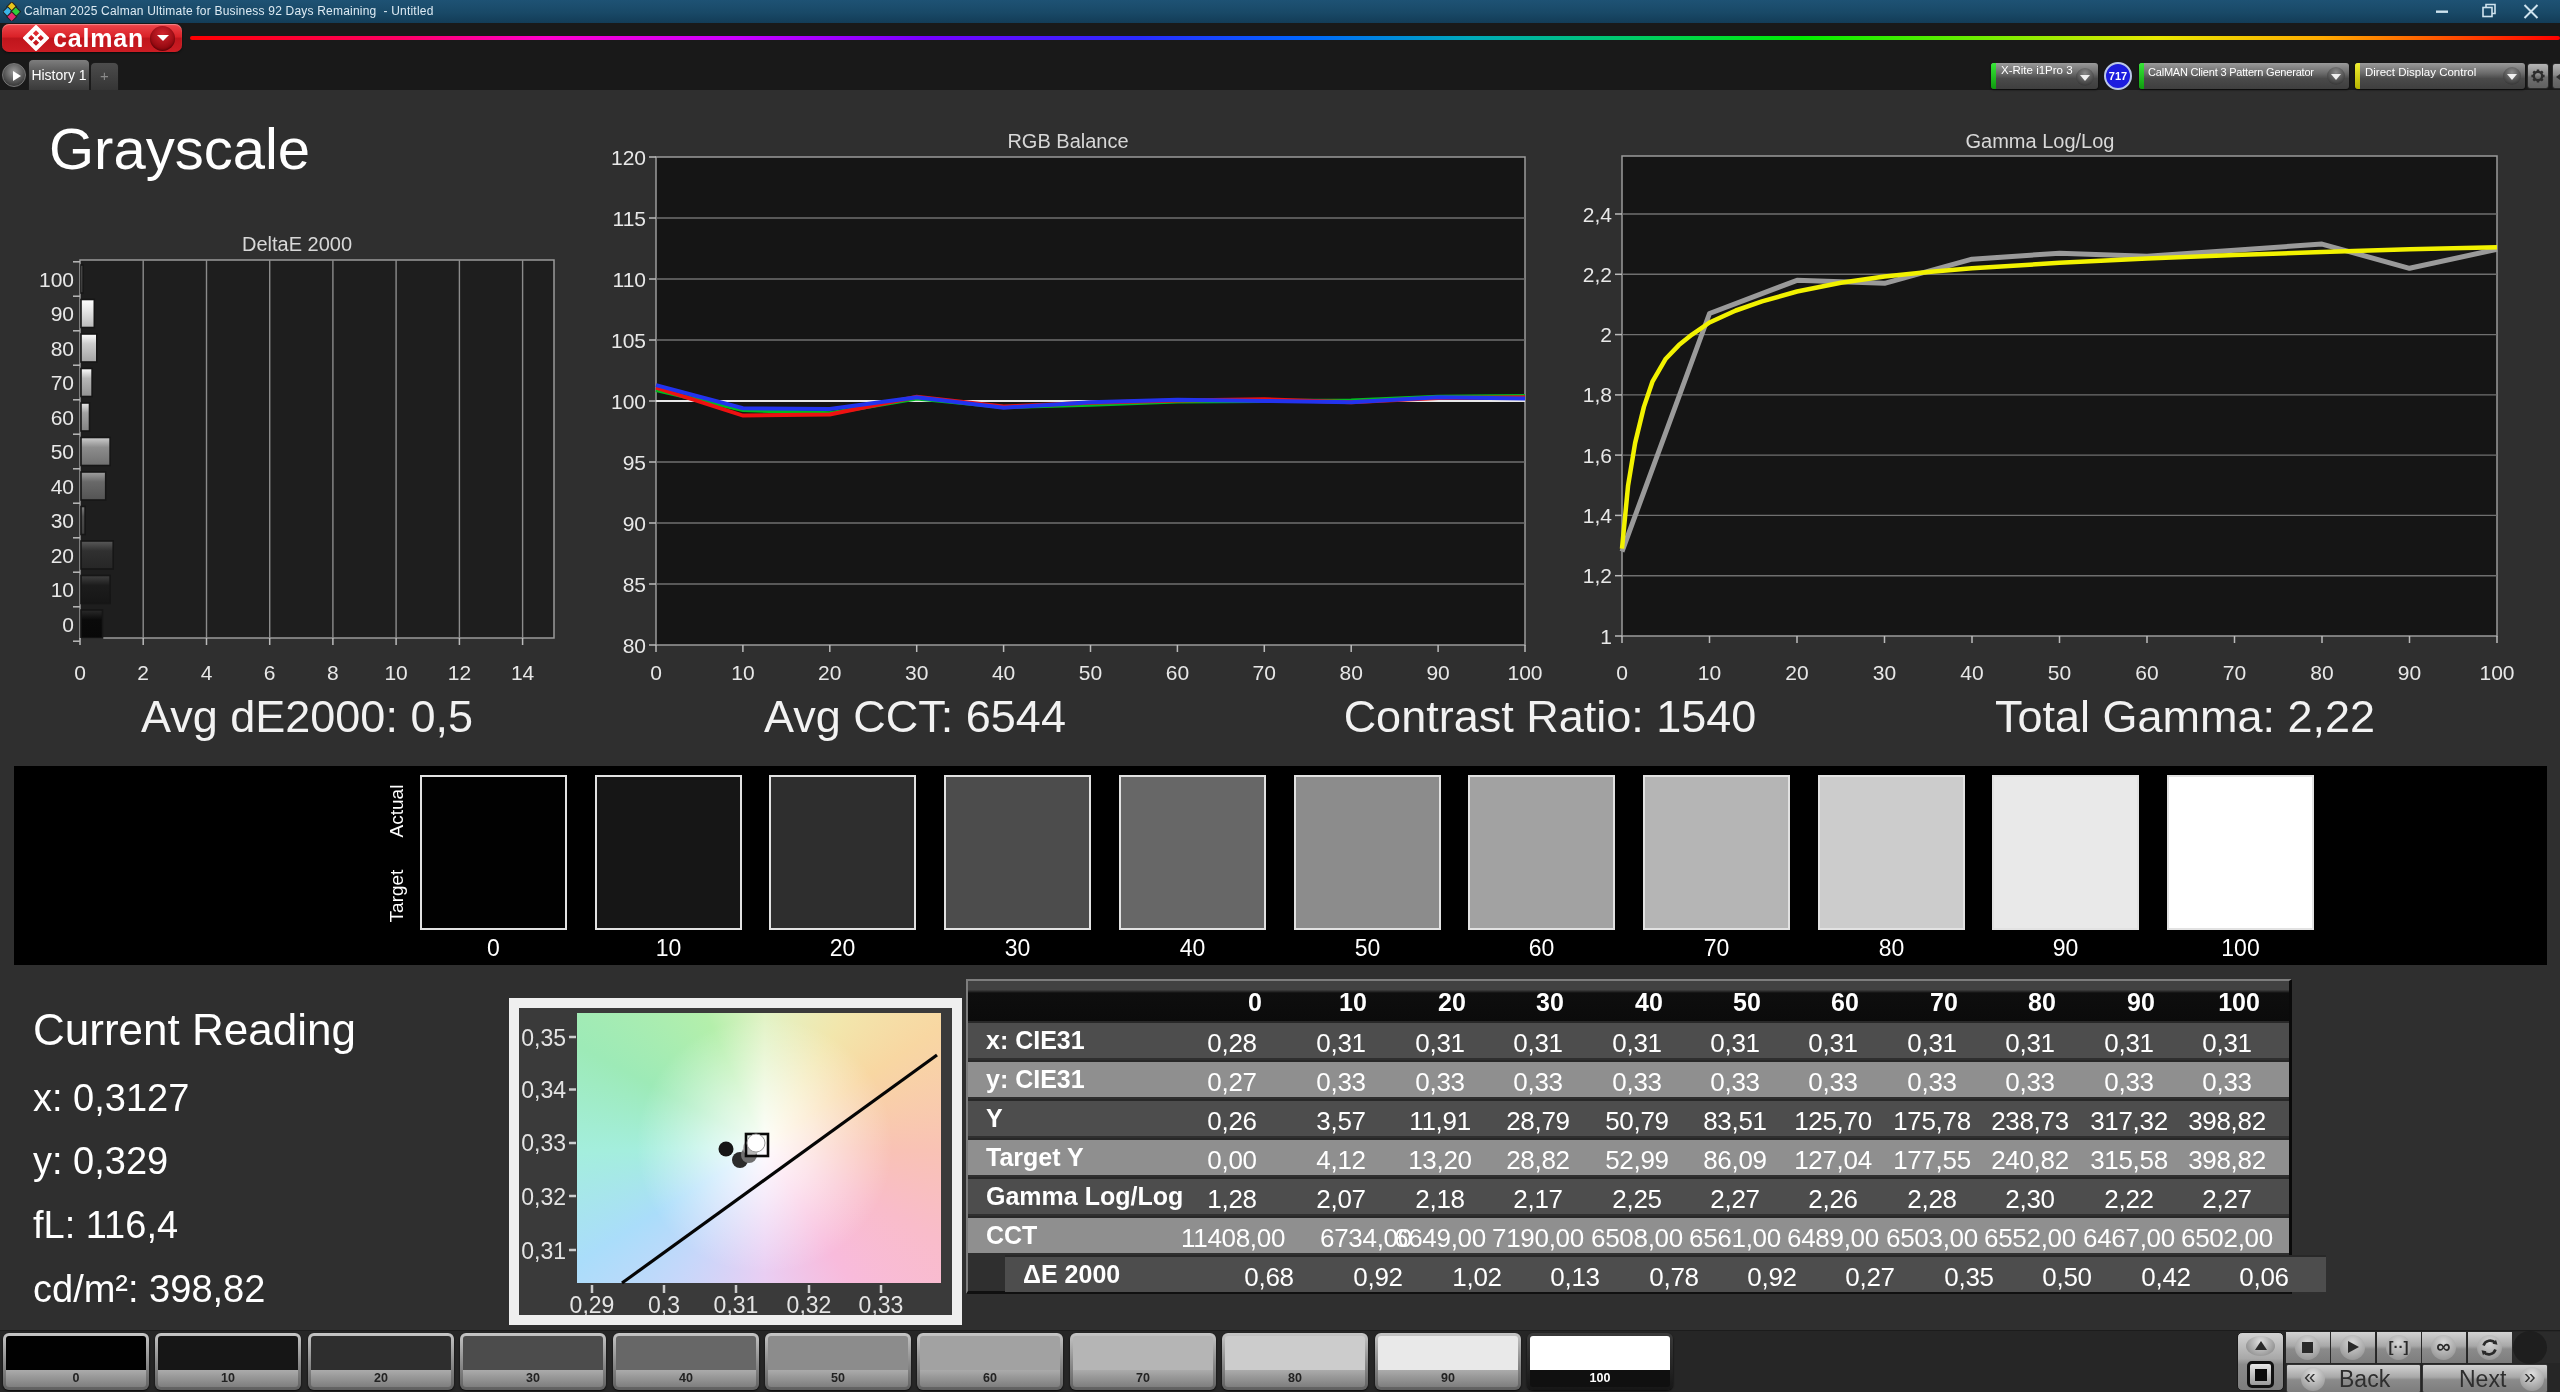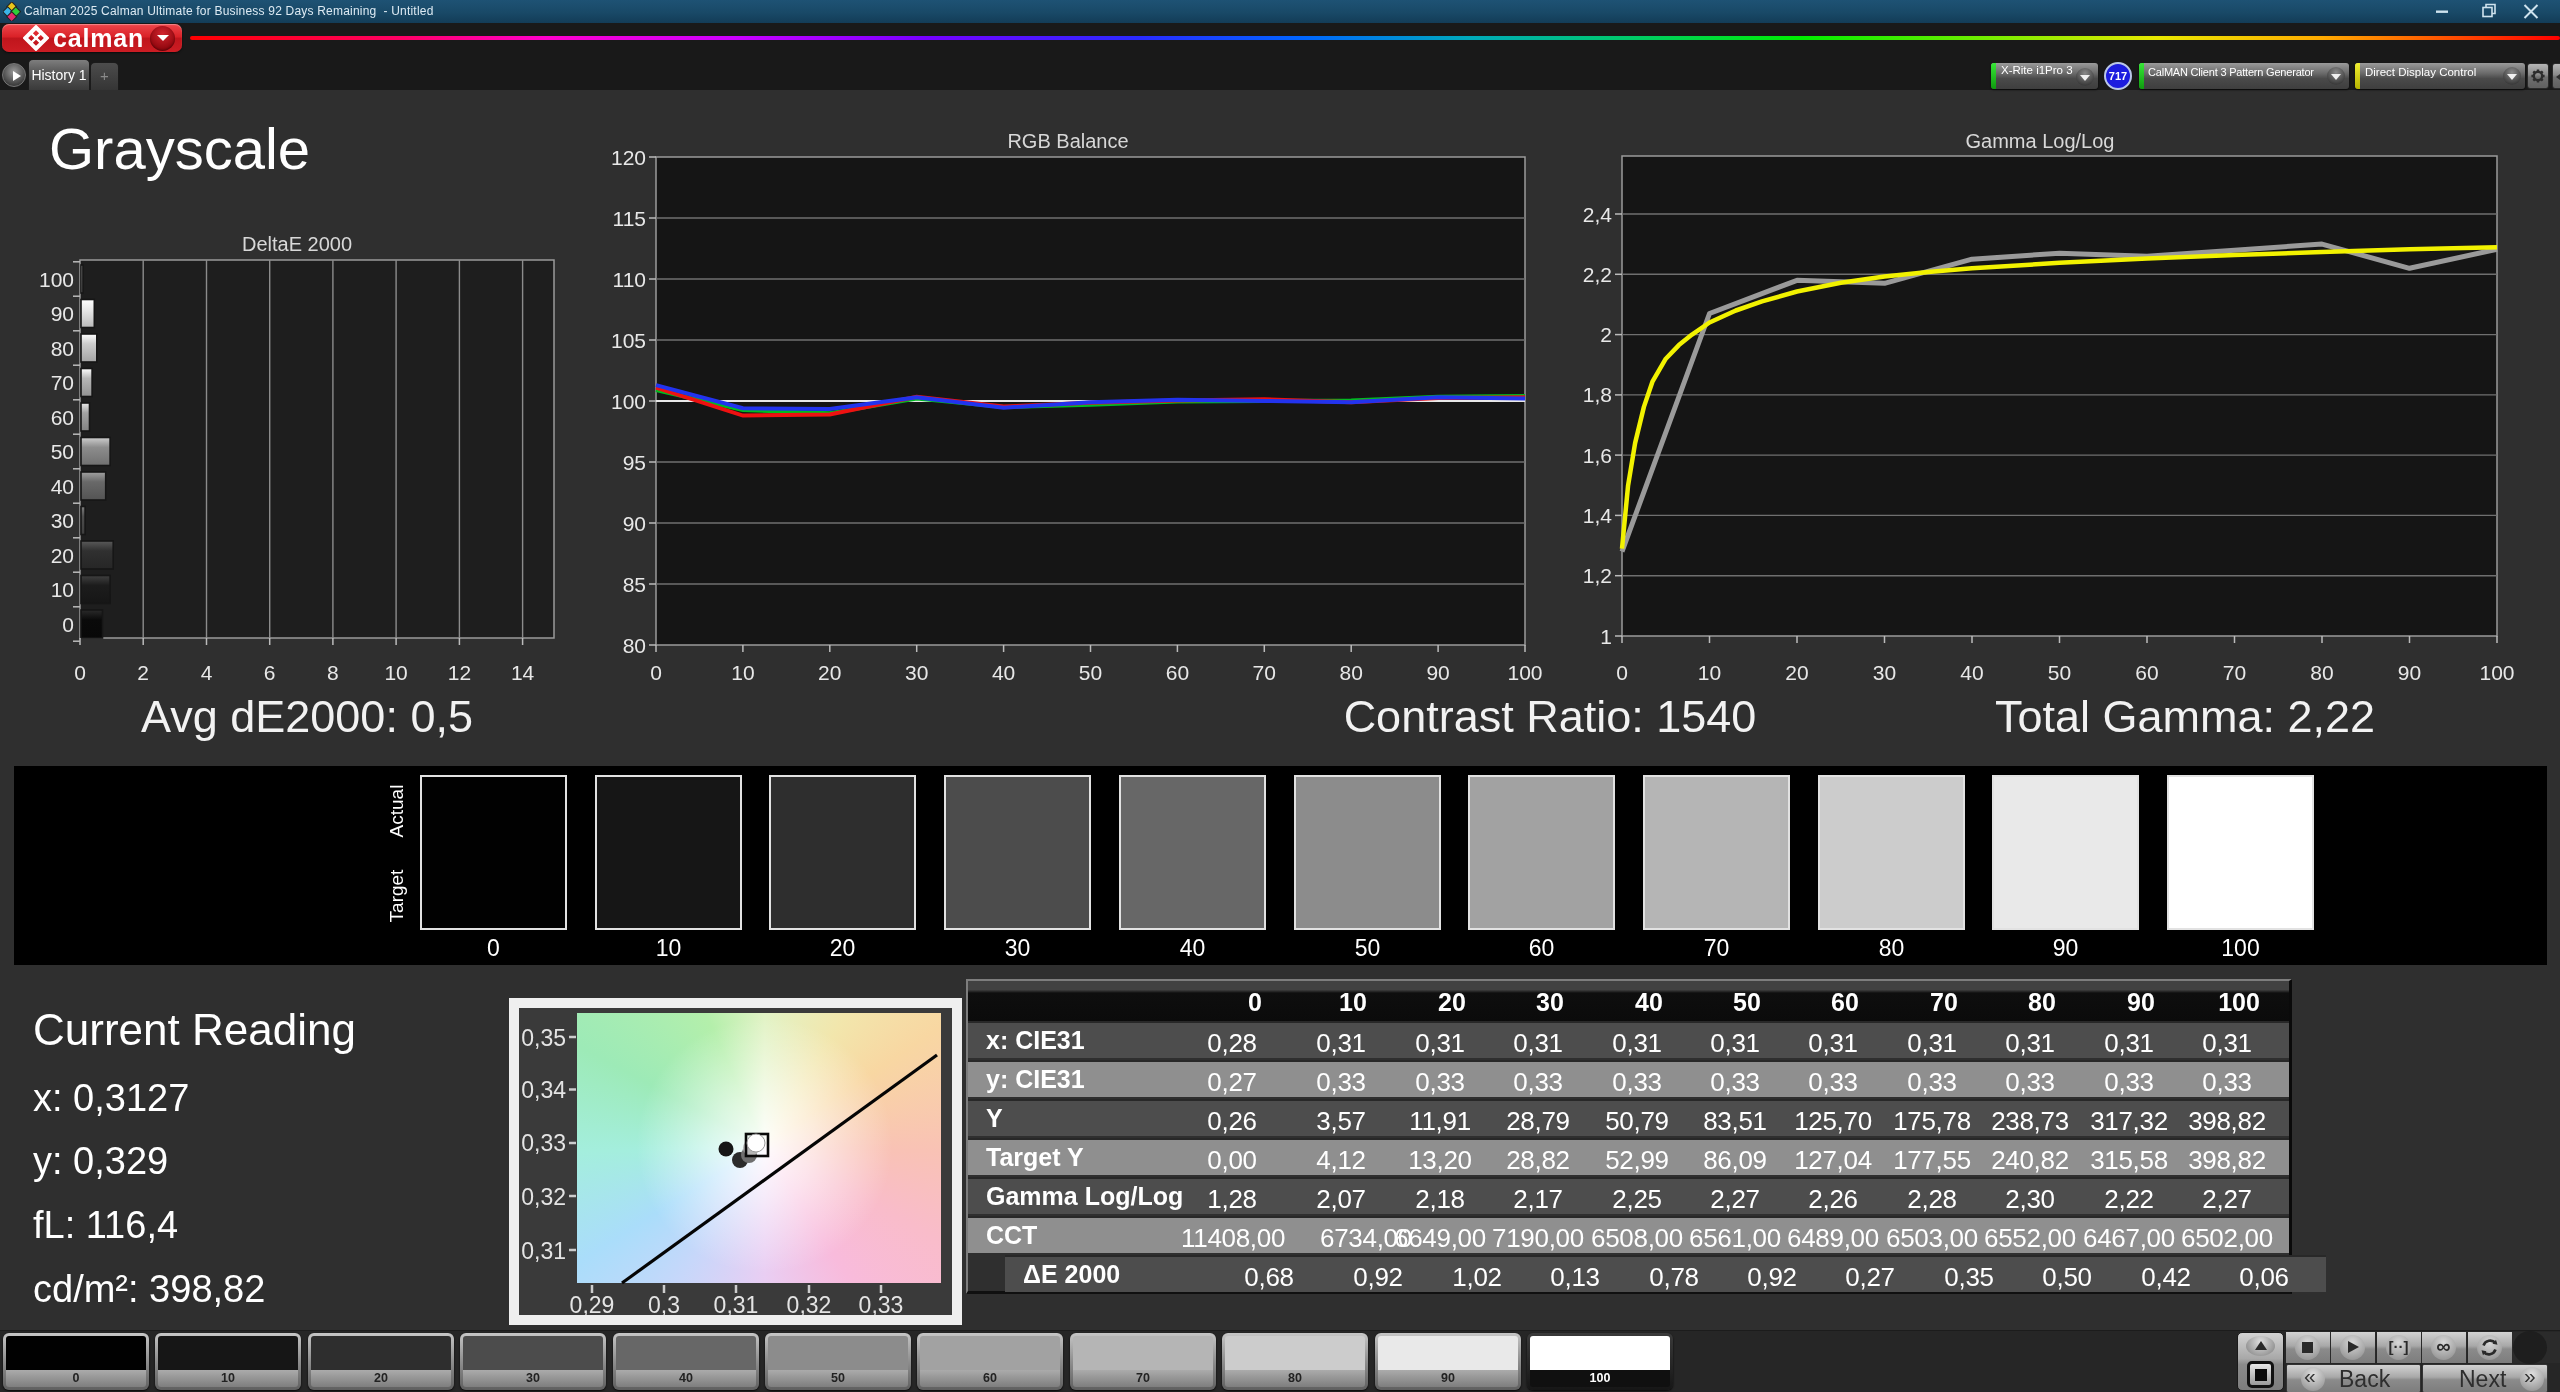--- a/index.html
+++ b/index.html
@@ -394,20 +394,21 @@
 <text x="2409.5" y="680" font-size="21" fill="#e8e8e8" text-anchor="middle">90</text>
 <line x1="2409.5" y1="636.0" x2="2409.5" y2="643.0" stroke="#bbb" stroke-width="1.5"></line>
 <text x="2497.0" y="680" font-size="21" fill="#e8e8e8" text-anchor="middle">100</text>
 <line x1="2497.0" y1="636.0" x2="2497.0" y2="643.0" stroke="#bbb" stroke-width="1.5"></line>
 <polyline points="1622.0,551.6 1709.5,313.5 1797.0,280.3 1884.5,283.3 1972.0,259.2 2059.5,253.2 2147.0,256.2 2234.5,250.2 2322.0,244.1 2409.5,268.3 2497.0,249.3" fill="none" stroke="#9a9a9a" stroke-width="5" stroke-linejoin="round"></polyline>
 <polyline points="1622.0,548.6 1628.1,485.3 1635.1,443.1 1643.9,406.9 1652.6,381.3 1665.8,358.7 1678.9,345.1 1692.0,334.6 1709.5,322.5 1735.8,310.5 1762.0,301.4 1797.0,291.5 1840.8,282.7 1884.5,276.4 1928.2,271.9 1972.0,268.3 2059.5,262.8 2147.0,258.6 2234.5,255.0 2322.0,252.0 2409.5,249.3 2497.0,247.2" fill="none" stroke="#f2f200" stroke-width="4.5" stroke-linejoin="round"></polyline>
 </g>
   </svg>
 
   <div class="stat" style="left:107px;width:400px;">Avg dE2000: 0,5</div>
+  <div class="stat" style="left:715px;width:400px;">Avg CCT: 6544</div>
   <div class="stat" style="left:1325px;width:450px;">Contrast Ratio: 1540</div>
   <div class="stat" style="left:1985px;width:400px;">Total Gamma: 2,22</div>
 
   <div class="blackstrip">
 <div class="rotlab" style="left:353px;top:34px;width:60px;text-align:center;">Actual</div>
 <div class="rotlab" style="left:353px;top:119px;width:60px;text-align:center;">Target</div>
 <div class="sw" style="left:406px;background:linear-gradient(180deg,#010101 0 50%,#010101 50% 100%);"></div>
 <div class="swlabel" style="left:406px;">0</div>
 <div class="sw" style="left:581px;background:linear-gradient(180deg,#161616 0 50%,#161616 50% 100%);"></div>
 <div class="swlabel" style="left:581px;">10</div>

